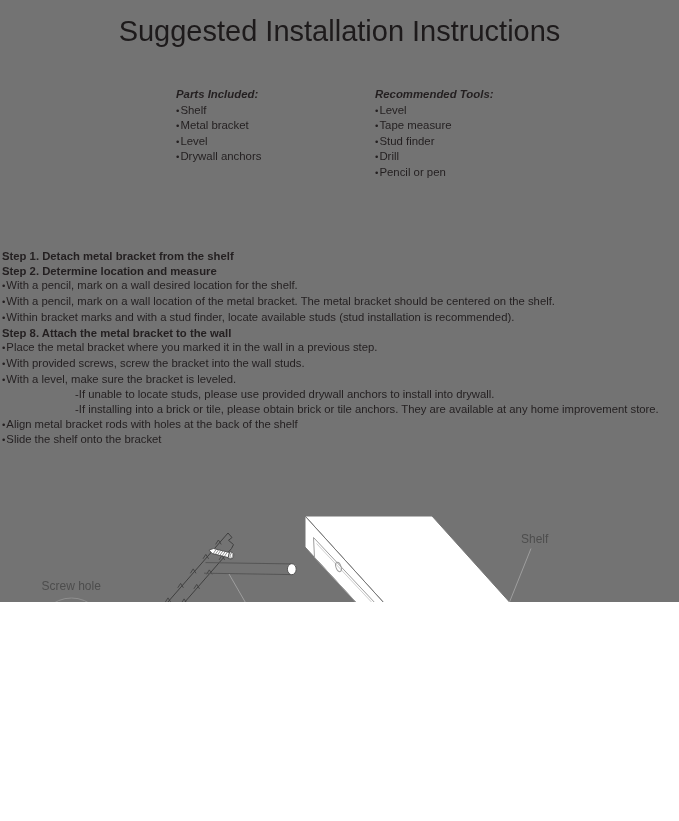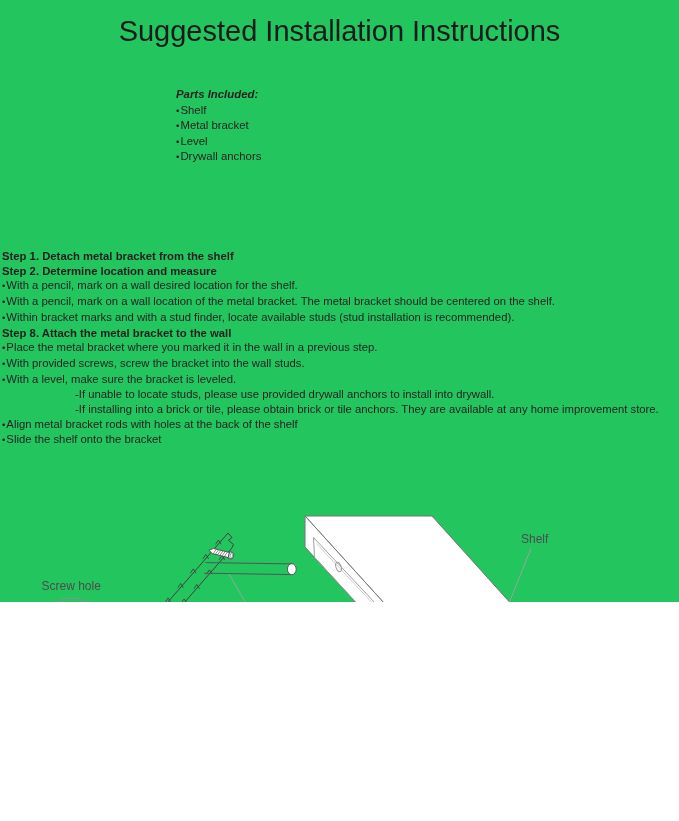--- a/index.html
+++ b/index.html
@@ -1,17 +1,17 @@
 <!DOCTYPE html>
 <html><head>
 <meta charset="utf-8">
 <style>
   html,body{margin:0;padding:0;background:#fff;}
   .page{
-    position:relative;width:679px;height:602px;background:#22c55e;overflow:hidden;
+    position:relative;width:679px;height:602px;background:#737373;overflow:hidden;
     font-family:"Liberation Sans", sans-serif;color:#231f20;
   }
   .title{
     position:absolute;top:-4px;left:0;right:0;text-align:center;
     font-size:29px;font-weight:300;letter-spacing:0px;color:#1d1a1b;
     font-family:"Liberation Sans", sans-serif;
   }
   .list-col{position:absolute;top:87px;font-size:11.4px;line-height:15.6px;}
   .list-col.parts{left:176px;}
   .list-col.tools{left:375px;}
@@ -36,20 +36,30 @@
   <div class="list-col parts">
     <div class="list-heading">Parts Included:</div>
     <ul>
         <li class="bullet-item">Shelf</li>
         <li class="bullet-item">Metal bracket</li>
         <li class="bullet-item">Level</li>
         <li class="bullet-item">Drywall anchors</li>
       </ul>
   </div>
 
+  <div class="list-col tools">
+    <div class="list-heading">Recommended Tools:</div>
+    <ul>
+        <li class="bullet-item">Level</li>
+        <li class="bullet-item">Tape measure</li>
+        <li class="bullet-item">Stud finder</li>
+        <li class="bullet-item">Drill</li>
+        <li class="bullet-item">Pencil or pen</li>
+      </ul>
+  </div>
 
   <div class="steps">
       <div class="step-line heading">Step 1. Detach metal bracket from the shelf</div>
       <div class="step-line heading">Step 2. Determine location and measure</div>
       <div class="step-line bullet">With a pencil, mark on a wall desired location for the shelf.</div>
       <div class="step-line bullet">With a pencil, mark on a wall location of the metal bracket. The metal bracket should be centered on the shelf.</div>
       <div class="step-line bullet">Within bracket marks and with a stud finder, locate available studs (stud installation is recommended).</div>
       <div class="step-line heading">Step 8. Attach the metal bracket to the wall</div>
       <div class="step-line bullet">Place the metal bracket where you marked it in the wall in a previous step.</div>
       <div class="step-line bullet">With provided screws, screw the bracket into the wall studs.</div>

